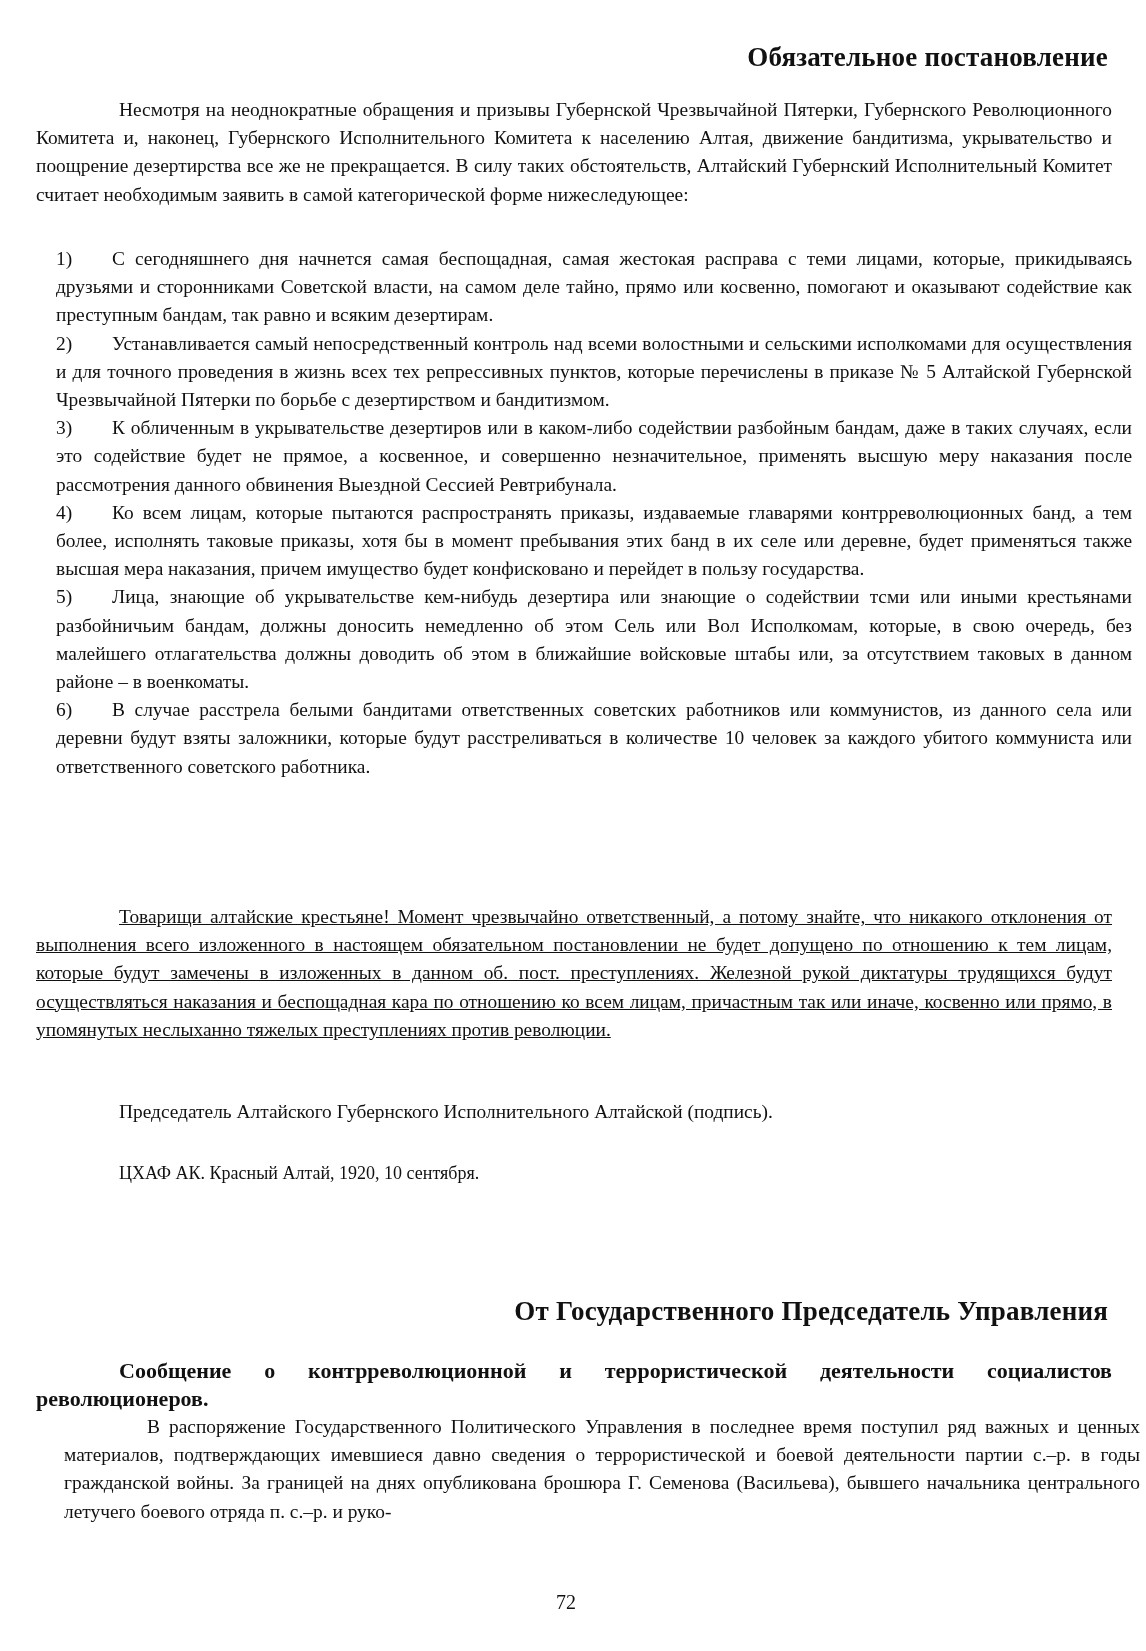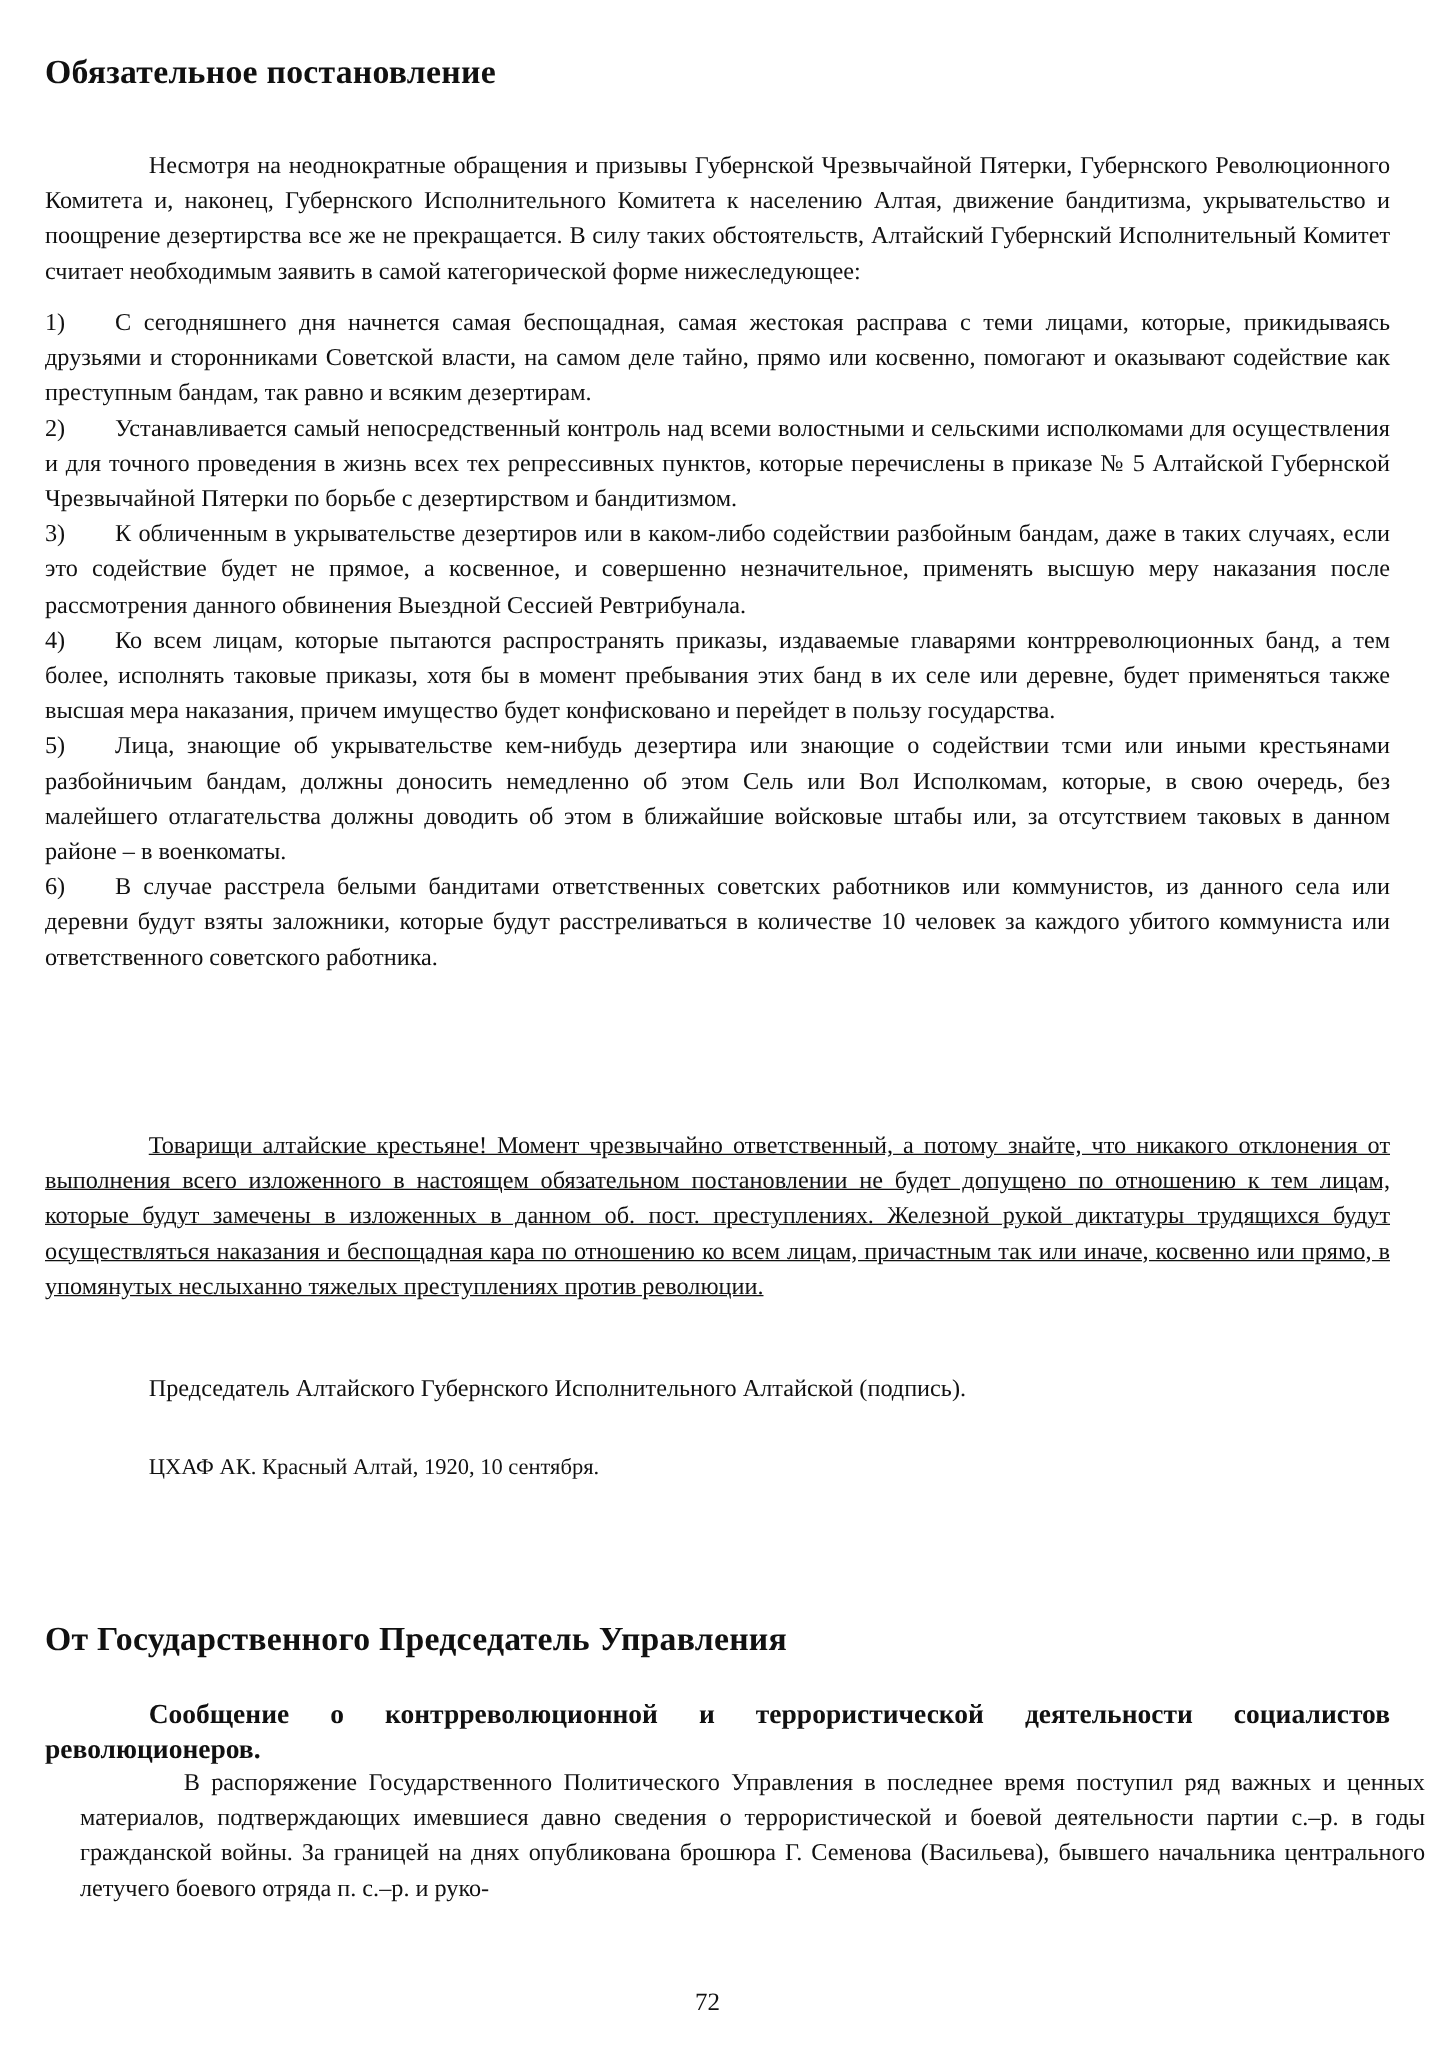--- a/index.html
+++ b/index.html
@@ -11,48 +11,48 @@
       font-family: "Liberation Serif", "DejaVu Serif", serif;
       color: #111111;
     }
     .page {
       position: absolute;
       left: 36px;
       top: 0;
       width: 1076px;
     }
     .title {
-      text-align: left;
+      text-align: right;
       font-weight: bold;
       font-size: 27px;
       letter-spacing: 0.2px;
       margin: 0;
       position: absolute;
-      left: 0; right: 16px;
+      left: 0; right: 4px;
     }
     .title-1 { top: 42px; }
     .title-2 { top: 1296px; }
     .block {
       position: absolute;
       left: 0;
       width: 1076px;
       font-size: 19.4px;
       line-height: 28.2px;
       text-align: justify;
     }
     .p { margin: 0; }
     .indent { text-indent: 83px; }
     .item { margin: 0; }
     .item .num {
       display: inline-block;
       width: 56px;
       text-indent: 0;
     }
-    .intro { top: 119px; }
-    .list { top: 245px; }
+    .intro { top: 96px; }
+    .list { top: 245px; margin-left: 20px; }
     .closing { top: 903px; text-decoration: underline; }
     .signature {
       position: absolute;
       top: 1101px;
       left: 83px;
       font-size: 19.4px;
     }
     .source {
       position: absolute;
       top: 1163px;

